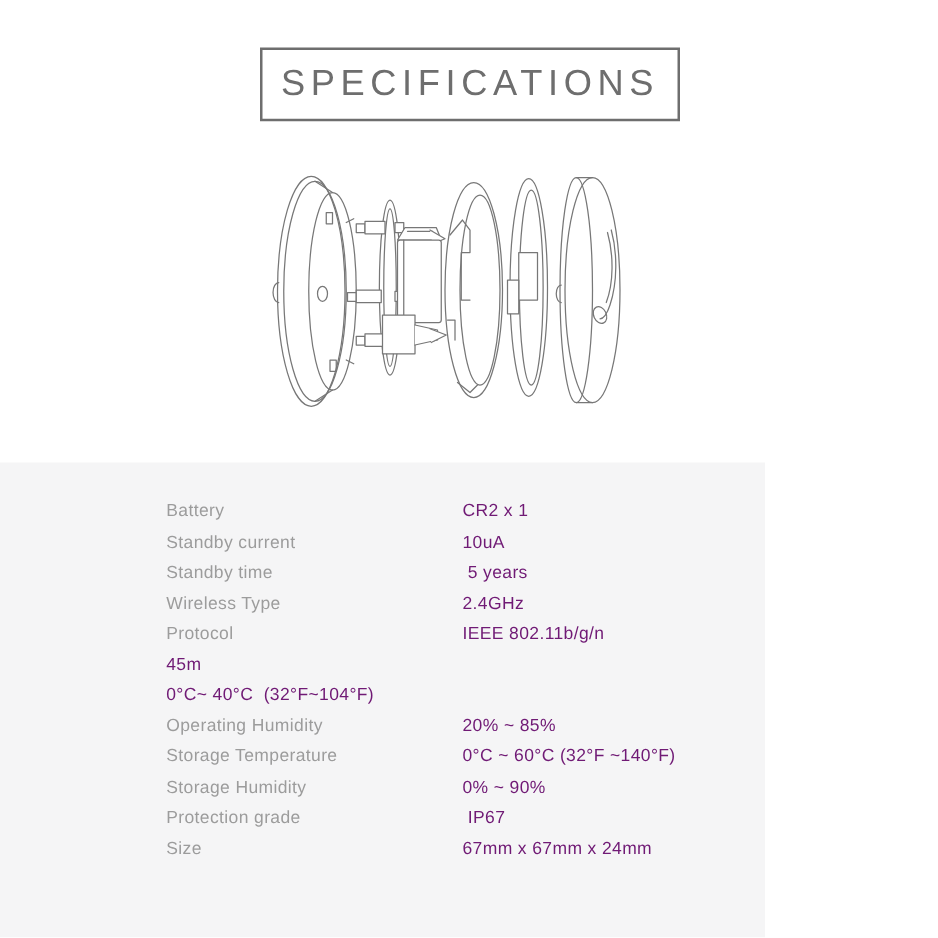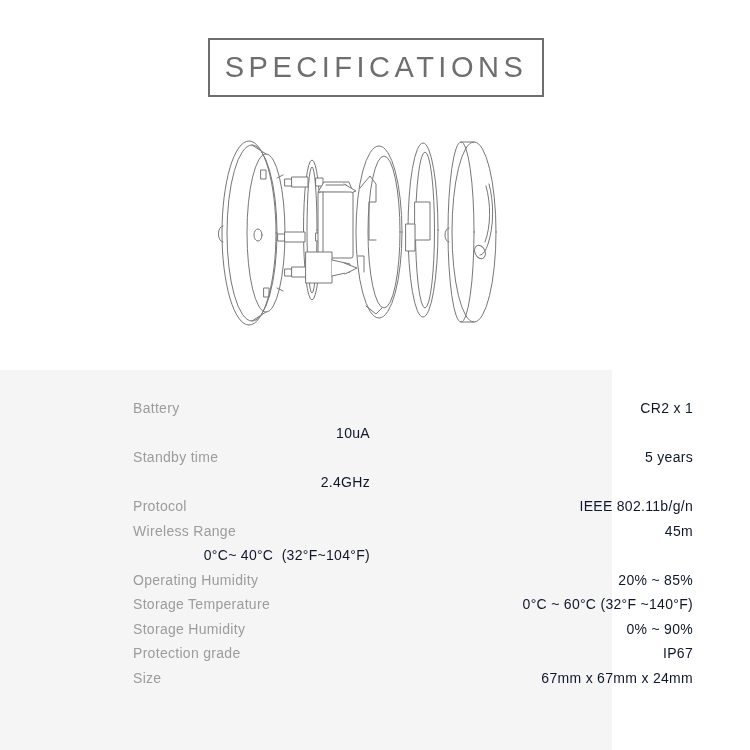--- a/index.html
+++ b/index.html
@@ -63,21 +63,21 @@
     display: grid;
     grid-template-columns: 237px auto;
     height: 24.5px;
     line-height: 24.5px;
     font-size: 14px;
     color: #9a9a9a;
     letter-spacing: 0.3px;
     white-space: pre;
   }
   .spec-label { color: #9c9c9c; }
-  .spec-value { color: #0f172a; text-align: right; }
+  .spec-value { color: #701a75; }
 </style>
 </head>
 <body>
 
 <div class="stage">
 
   <div class="title-box">
     <div class="title-text">SPECIFICATIONS</div>
   </div>
 
@@ -150,25 +150,25 @@
         <path d="M289,56 C294,74 294,98 288,116 C286,122 283,127 280,127" fill="none"></path>
         <path d="M286,58 C291,76 291,98 285,114" fill="none"></path>
         <ellipse cx="280" cy="124" rx="5" ry="7" transform="rotate(-25 280 124)"></ellipse>
       </g>
     </svg>
   </div>
 
   <div class="spec-panel">
     <div class="spec-table">
         <div class="spec-row"><div class="spec-label">Battery</div><div class="spec-value">CR2 x 1</div></div>
-        <div class="spec-row"><div class="spec-value">10uA</div></div>
+        <div class="spec-row"><div class="spec-label">Standby current</div><div class="spec-value">10uA</div></div>
         <div class="spec-row"><div class="spec-label">Standby time</div><div class="spec-value"> 5 years</div></div>
-        <div class="spec-row"><div class="spec-value">2.4GHz</div></div>
+        <div class="spec-row"><div class="spec-label">Wireless Type</div><div class="spec-value">2.4GHz</div></div>
         <div class="spec-row"><div class="spec-label">Protocol</div><div class="spec-value">IEEE 802.11b/g/n</div></div>
-        <div class="spec-row"><div class="spec-label">Wireless Range</div><div class="spec-value">45m</div></div>
+        <div class="spec-row"><div class="spec-value">45m</div></div>
         <div class="spec-row"><div class="spec-value">0°C~ 40°C  (32°F~104°F)</div></div>
         <div class="spec-row"><div class="spec-label">Operating Humidity</div><div class="spec-value">20% ~ 85%</div></div>
         <div class="spec-row"><div class="spec-label">Storage Temperature</div><div class="spec-value">0°C ~ 60°C (32°F ~140°F)</div></div>
         <div class="spec-row"><div class="spec-label">Storage Humidity</div><div class="spec-value">0% ~ 90%</div></div>
         <div class="spec-row"><div class="spec-label">Protection grade</div><div class="spec-value"> IP67</div></div>
         <div class="spec-row"><div class="spec-label">Size</div><div class="spec-value">67mm x 67mm x 24mm</div></div>
       </div>
   </div>
 
 </div>

